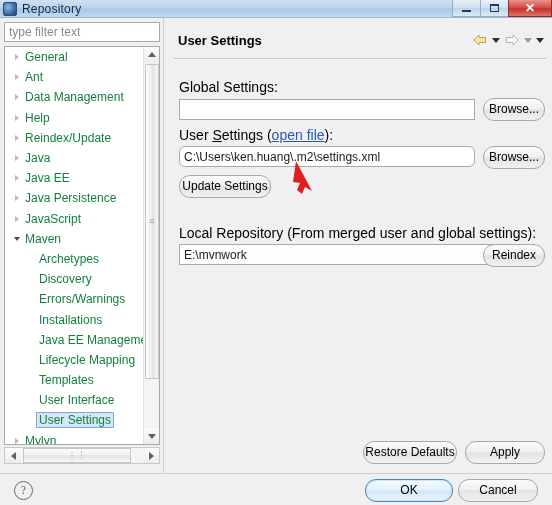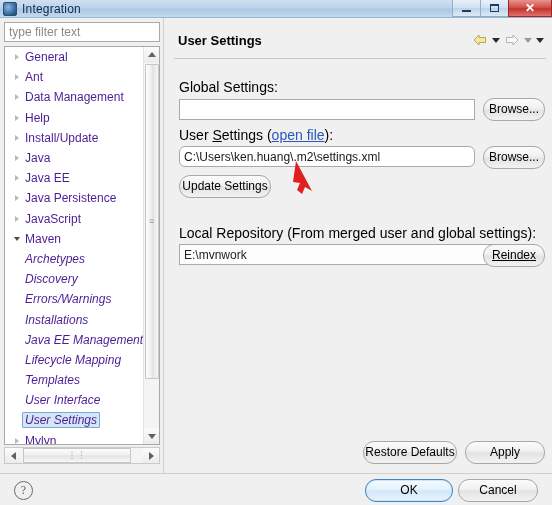--- a/index.html
+++ b/index.html
@@ -118,21 +118,21 @@
     width: 139px; height: 100%;
     overflow: hidden;
   }
   .tree-item {
     position: relative;
     height: 20.2px;
     display: flex;
     align-items: center;
     white-space: nowrap;
     font-size: 12px;
-    color: #4c1d95;
+    color: #15803d;
     padding-left: 6px;
   }
   .arrow {
     width: 12px;
     flex: 0 0 12px;
     display: flex;
     align-items: center;
     justify-content: center;
   }
   .arrow.collapsed::before {
@@ -145,21 +145,21 @@
   }
   .arrow.expanded::before {
     content: "";
     display: block;
     width: 0; height: 0;
     border-top: 4px solid #4a4a4a;
     border-left: 3.5px solid transparent;
     border-right: 3.5px solid transparent;
   }
   .tree-label { padding-left: 2px; }
-  .tree-item.child { padding-left: 20px; font-style: italic; }
+  .tree-item.child { padding-left: 34px; }
   .tree-item.child .tree-label { padding-left: 0; }
   .tree-item.selected .tree-label {
     background: #d5e6f7;
     border: 1px solid #7aa8d4;
     margin: -1px -3px;
     padding: 0 2px;
     border-radius: 1px;
   }
 
   
@@ -352,21 +352,21 @@
     font-family: "Liberation Serif", serif;
   }
 </style>
 </head>
 <body>
 
 <div class="window">
 
   <div class="titlebar">
     <span class="titlebar-icon"></span>
-    <span class="titlebar-text">Integration</span>
+    <span class="titlebar-text">Repository</span>
 
     <div class="win-buttons">
       <div class="win-btn">
         <span class="glyph-min"></span>
       </div>
       <div class="win-btn">
         <span class="glyph-max"></span>
       </div>
       <div class="win-btn close">
         <span class="glyph-close">✕</span>
@@ -393,21 +393,21 @@
             <div class="tree-item">
               <span class="arrow collapsed"></span>
               <span class="tree-label">Data Management</span>
             </div>
             <div class="tree-item">
               <span class="arrow collapsed"></span>
               <span class="tree-label">Help</span>
             </div>
             <div class="tree-item">
               <span class="arrow collapsed"></span>
-              <span class="tree-label">Install/Update</span>
+              <span class="tree-label">Reindex/Update</span>
             </div>
             <div class="tree-item">
               <span class="arrow collapsed"></span>
               <span class="tree-label">Java</span>
             </div>
             <div class="tree-item">
               <span class="arrow collapsed"></span>
               <span class="tree-label">Java EE</span>
             </div>
             <div class="tree-item">
@@ -517,21 +517,21 @@
       <div class="field-label" style="left:13px; top:109px;">
         <span>User </span><span><u>S</u></span><span>ettings (</span><span class="link">open file</span><span>):</span>
       </div>
       <input class="text-input" type="text" style="left: 13px; top: 128px; width: 296px; border-radius: 6px;" value="C:\Users\ken.huang\.m2\settings.xml">
       <div class="btn" style="left:317px; top:128px; width:62px;">Browse...</div>
 
       <div class="btn" style="left:13px; top:157px; width:92px;">Update Settings</div>
 
       <div class="field-label" style="left:13px; top:207px;">Local Repository (From merged user and global settings):</div>
       <input class="text-input readonly" type="text" style="left: 13px; top: 226px; width: 352px;" readonly="" value="E:\mvnwork">
-      <div class="btn" style="left:317px; top:226px; width:62px;text-decoration:underline;">Reindex</div>
+      <div class="btn" style="left:317px; top:226px; width:62px;">Reindex</div>
 
       <div class="btn" style="left:197px; top:423px; width:94px;">Restore Defaults</div>
       <div class="btn" style="left:299px; top:423px; width:80px;">Apply</div>
     </div>
 
     <div class="annotation">
       <svg width="56" height="42" viewBox="0 0 56 42">
         <g id="anno-g">
           <path d="M8 3 L24 33 L17 29 L14 36 L9 32 L12 25 L5 24 Z" fill="#e02020"></path>
         </g>

